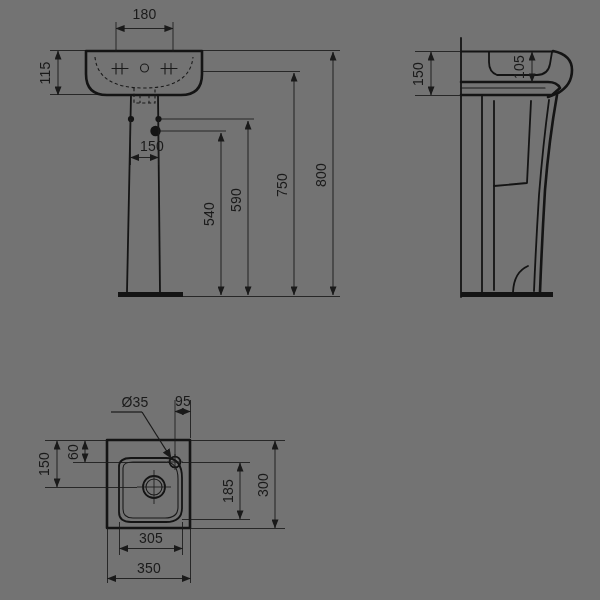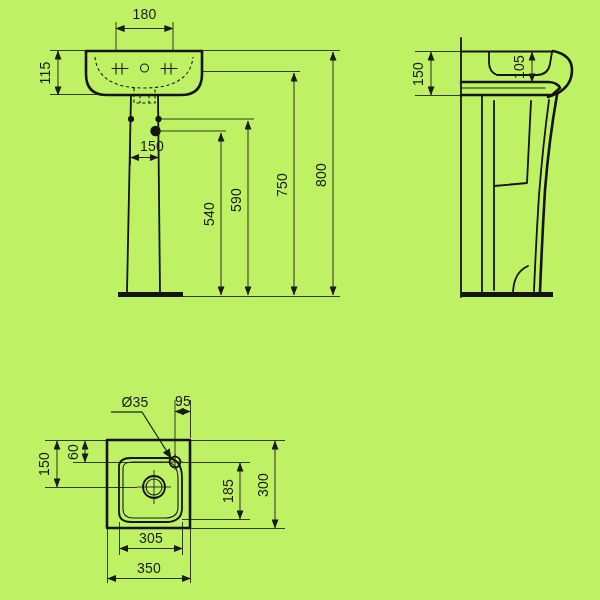--- a/index.html
+++ b/index.html
@@ -10,21 +10,21 @@
   body {
     width: 600px;
     height: 600px;
     font-family: "Liberation Sans", sans-serif;
     overflow: hidden;
   }
   #drawing-root {
     position: relative;
     width: 600px;
     height: 600px;
-    background: #bef264;
+    background: #737373;
   }
   svg.tech-drawing {
     display: block;
     width: 600px;
     height: 600px;
   }
   .obj-heavy {
     stroke: #141414;
     stroke-width: 2.6;
     fill: none;

